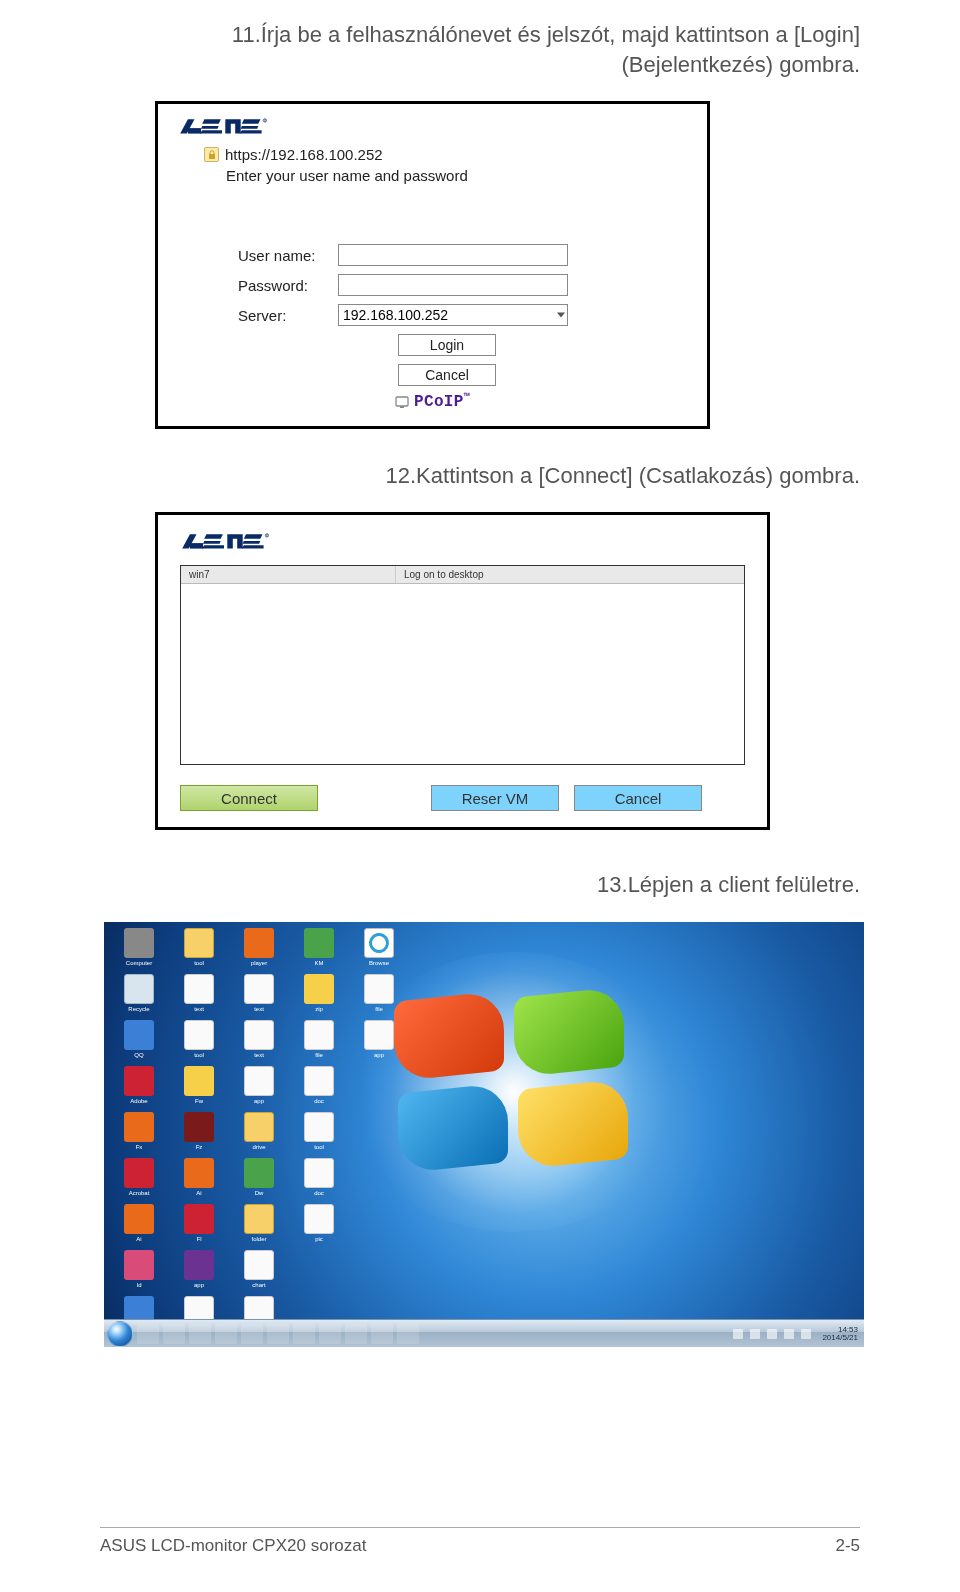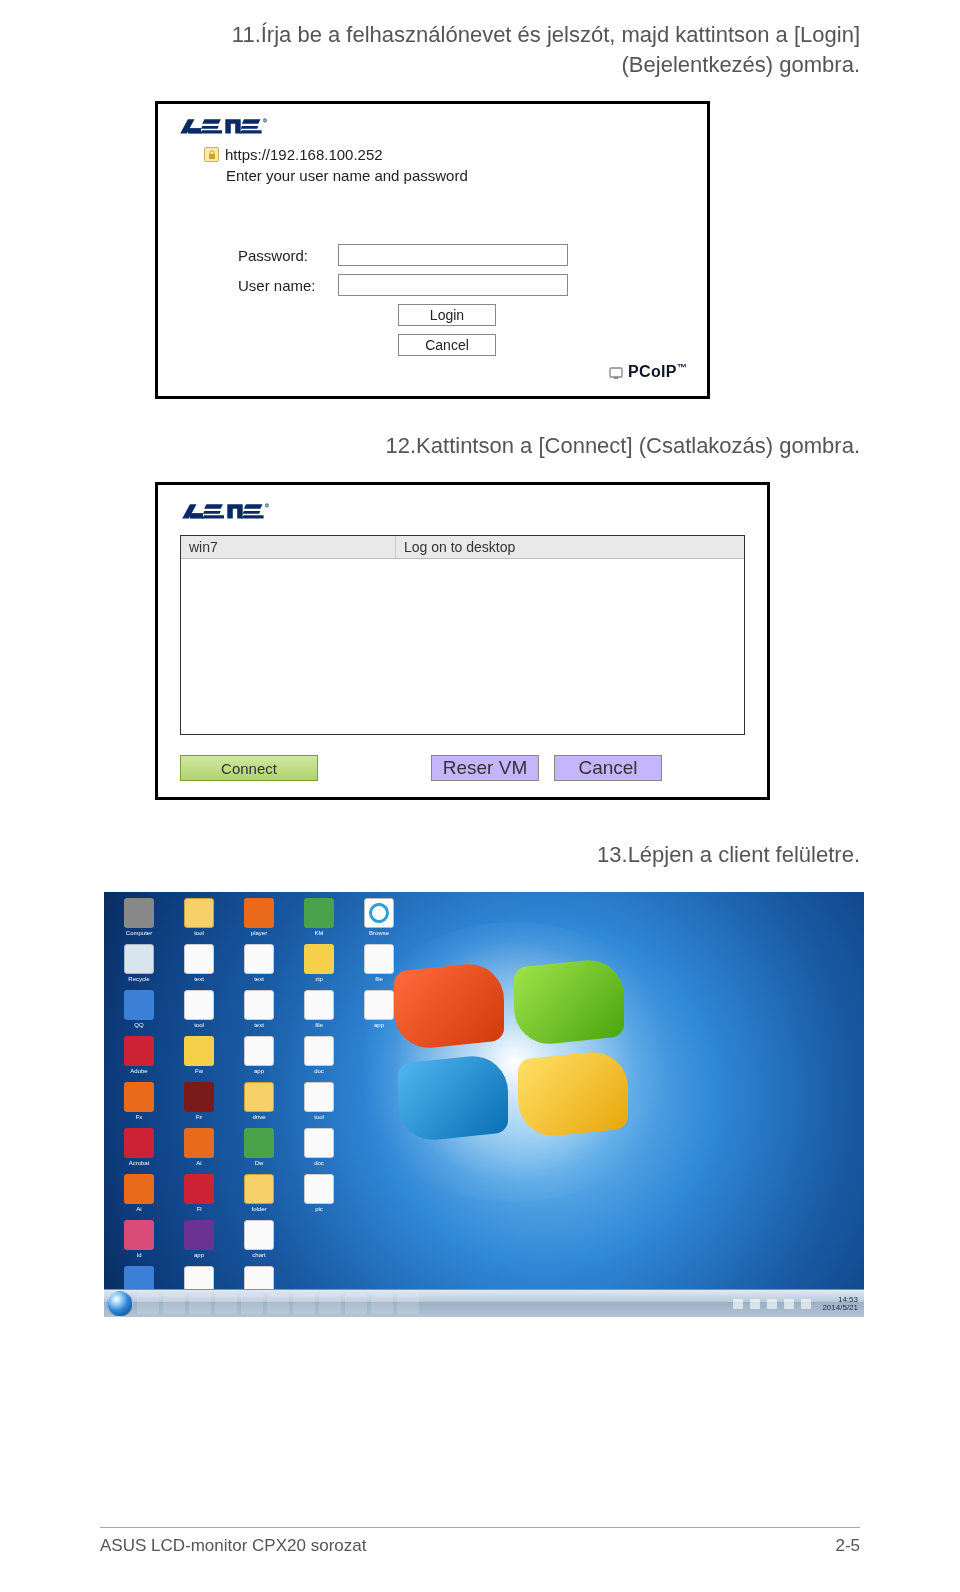--- a/index.html
+++ b/index.html
@@ -49,53 +49,53 @@
   .server-input { width:100%; height:22px; border:1px solid #888; font-size:14px; padding:0 18px 0 4px; background:#fff; }
   .dropdown-arrow {
     position:absolute; right:3px; top:50%; transform:translateY(-50%);
     width:0; height:0; border-left:4px solid transparent; border-right:4px solid transparent; border-top:5px solid #555;
   }
   .btn-row { margin-left:160px; display:flex; gap:8px; margin-top:6px;flex-direction:column; }
   .small-btn {
     width:98px; height:22px; font-size:14px; color:#222; background:#fff;
     border:1px solid #888; cursor:pointer;
   }
-  .pcoip-row { text-align:right; margin-top:6px; font-size:16px; color:#0f172a; font-weight:bold; letter-spacing:0.3px; }
+  .pcoip-row { text-align:center; margin-top:6px; font-size:16px; color:#4c1d95; font-weight:bold; letter-spacing:0.3px;font-family:Liberation Mono, monospace; }
   .pcoip-row .sq { display:inline-block; vertical-align:-2px; margin-right:3px; }
 
   
   .dialog-connect {
     margin-left: 55px;
     width: 615px;
     border: 3px solid #000;
     background: #fff;
     padding: 14px 22px 16px 22px;
     margin-bottom: 40px;
   }
   .list-box {
     margin-top:10px;
     border:1px solid #333;
     height:200px;
     background:#fff;
   }
   .list-header {
     display:flex; background:#e9e9e9; border-bottom:1px solid #bbb;
-    font-size:14px; color:#333;
+    font-size:10px; color:#333;
   }
   .list-col1 { width:215px; padding:3px 8px; border-right:1px solid #ccc; }
   .list-col2 { flex:1; padding:3px 8px; }
   .connect-row { display:flex; gap:0; margin-top:20px; align-items:flex-end; }
   .connect-btn {
     width:138px; height:26px; border:1px solid #7aa233;
     background:linear-gradient(#d0e7a3,#b0d36d);
     font-size:15px; color:#333; cursor:pointer;
   }
   .plain-btn {
-    width:108px; height:26px; border:1px solid #888; background:#c4b5fd;
-    font-size:19px; color:#333; cursor:pointer;
+    width:128px; height:26px; border:1px solid #888; background:#7dd3fc;
+    font-size:15px; color:#333; cursor:pointer;
   }
   .spacer1 { width:113px; }
   .spacer2 { width:15px; }
 
   
   .desktop-shot {
     margin-left: 4px;
     width: 760px;
     height: 425px;
     position:relative;
@@ -202,26 +202,33 @@
           <rect x="2" y="4" width="6" height="5" fill="#c9a32a"></rect>
           <path d="M3 4 v-1.2 a2 2 0 0 1 4 0 V4" fill="none" stroke="#c9a32a" stroke-width="1"></path>
         </svg>
     </span>
     <span>https://192.168.100.252</span>
   </div>
   <div class="enter-text">Enter your user name and password</div>
 
   <div class="form-grid">
     <div class="form-row">
+      <div class="form-label">User name:</div>
+      <input class="form-input" type="text" value="" style="">
+    </div>
+    <div class="form-row">
       <div class="form-label">Password:</div>
       <input class="form-input" type="password" value="" style="">
     </div>
     <div class="form-row">
-      <div class="form-label">User name:</div>
-      <input class="form-input" type="text" value="" style="">
+      <div class="form-label">Server:</div>
+      <div class="server-input-wrap">
+        <input class="server-input" type="text" value="192.168.100.252" style="">
+        <span class="dropdown-arrow"></span>
+      </div>
     </div>
     <div class="btn-row">
       <button class="small-btn">Login</button>
       <button class="small-btn">Cancel</button>
     </div>
   </div>
   <div class="pcoip-row">
     <span class="sq">
       <svg width="16" height="14" viewBox="0 0 16 14">
           <rect x="1" y="2" width="12" height="9" rx="1" fill="none" stroke="#888" stroke-width="1.3"></rect>

